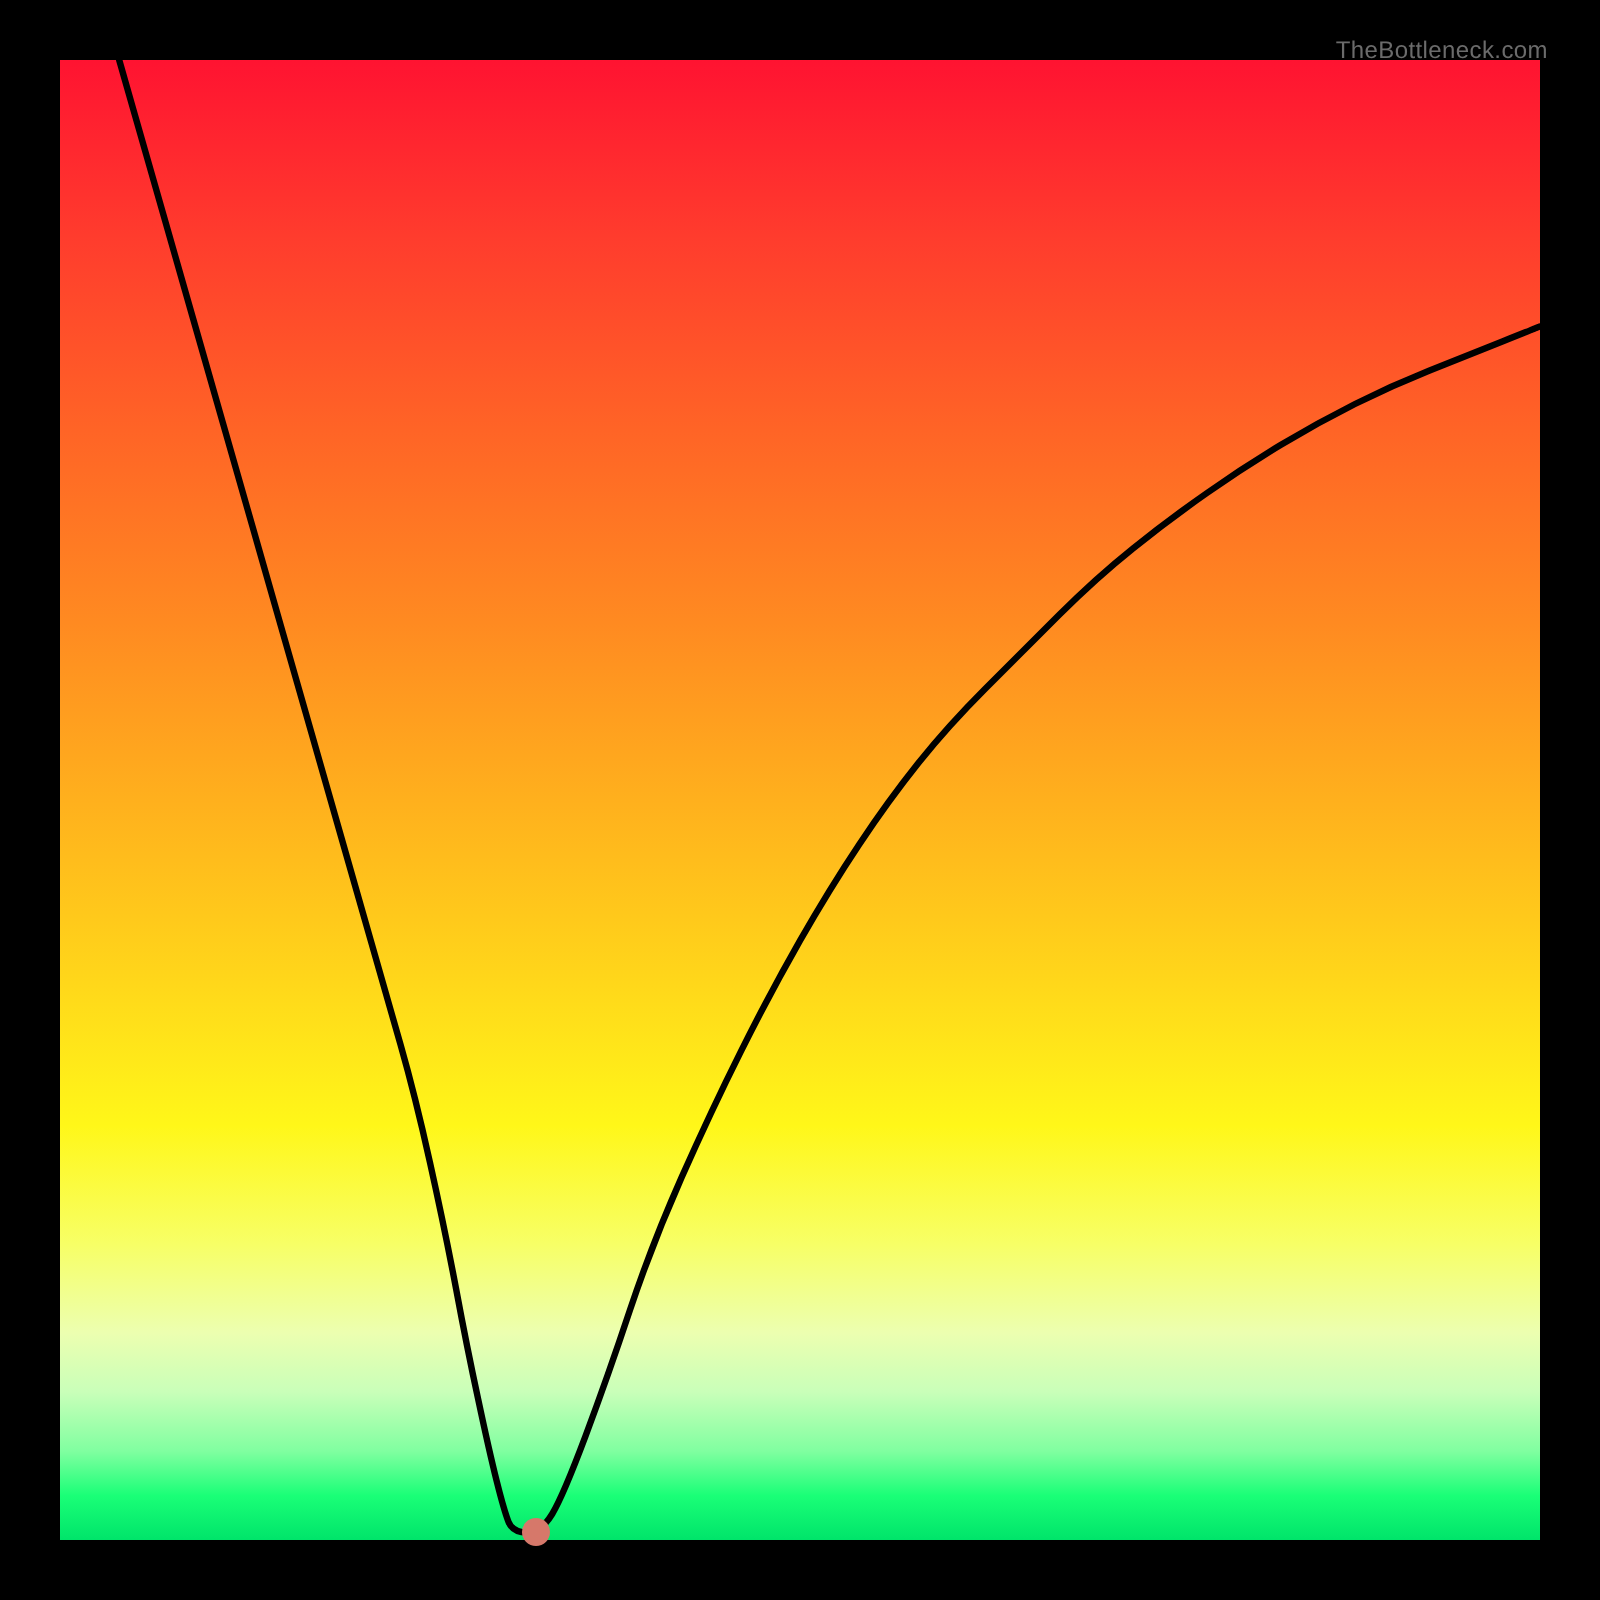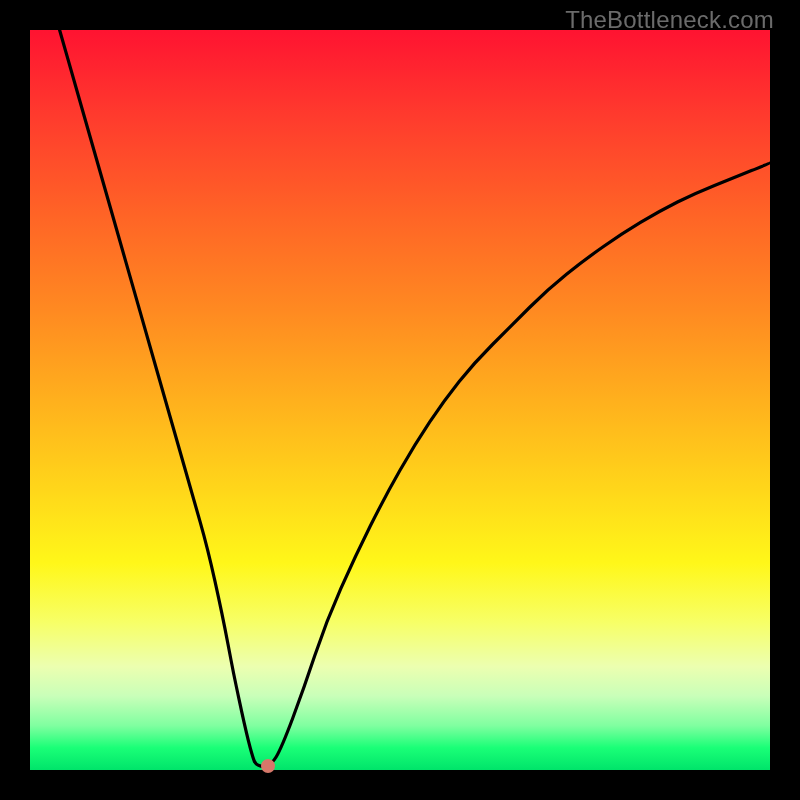--- a/index.html
+++ b/index.html
@@ -38,24 +38,24 @@
       #f7ff66 80%,
       #ecffb0 86%,
       #c9ffb9 90%,
       #80ffa0 94%,
       #1aff77 97%,
       #00e46a 100%
     );
   }
   .watermark {
     position: absolute;
-    top: 6px;
+    top: 18px;
     right: 26px;
     color: #6b6b6b;
-    font-size: 24px;
+    font-size: 12px;
     font-weight: 400;
     letter-spacing: 0.2px;
   }
   svg.curve {
     position: absolute;
     left: 30px;
     top: 30px;
     width: 740px;
     height: 740px;
     overflow: visible;

